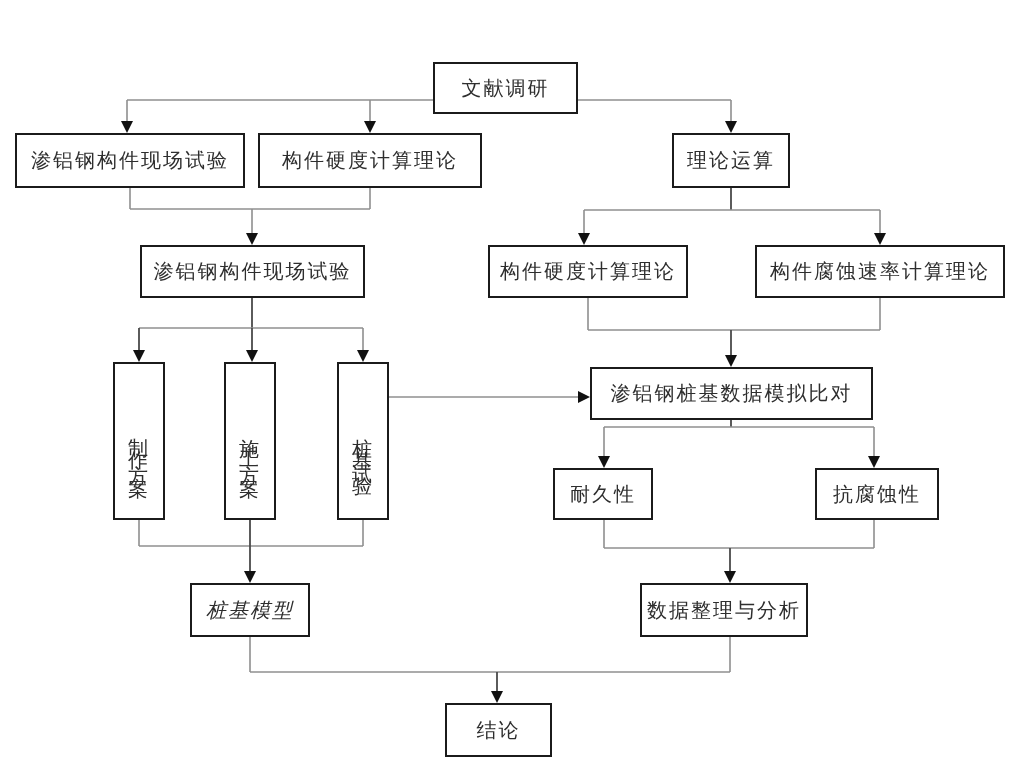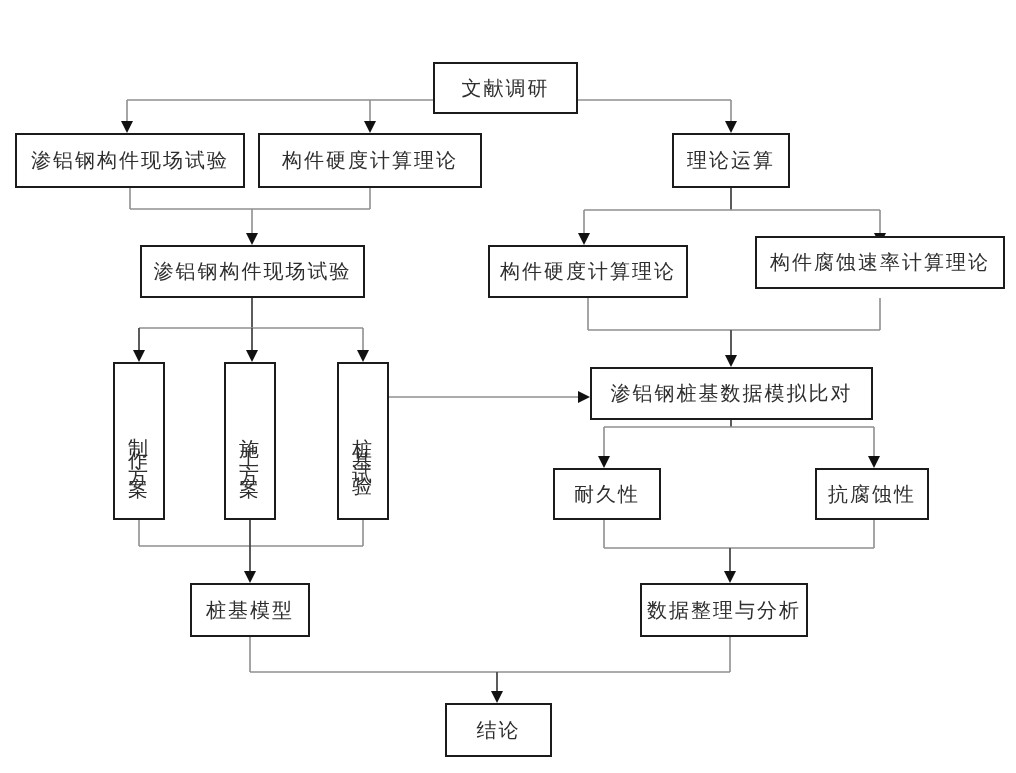--- a/index.html
+++ b/index.html
@@ -148,49 +148,49 @@
   </div>
 
   <div class="node" style="left:140px;top:245px;width:225px;height:53px;">
     <span>渗铝钢构件现场试验</span>
   </div>
 
   <div class="node" style="left:488px;top:245px;width:200px;height:53px;">
     <span>构件硬度计算理论</span>
   </div>
 
-  <div class="node" style="left:755px;top:236px;width:250px;height:53px;">
+  <div class="node" style="left:755px;top:245px;width:250px;height:53px;">
     <span>构件腐蚀速率计算理论</span>
   </div>
 
   <div class="node vertical" style="left:113px;top:362px;width:52px;height:158px;">
     <span>制作方案</span>
   </div>
 
   <div class="node vertical" style="left:224px;top:362px;width:52px;height:158px;">
     <span>施工方案</span>
   </div>
 
   <div class="node vertical" style="left:337px;top:362px;width:52px;height:158px;">
     <span>桩基试验</span>
   </div>
 
   <div class="node" style="left:590px;top:367px;width:283px;height:53px;">
     <span>渗铝钢桩基数据模拟比对</span>
   </div>
 
-  <div class="node" style="left:553px;top:468px;width:108px;height:52px;">
+  <div class="node" style="left:553px;top:468px;width:100px;height:52px;">
     <span>耐久性</span>
   </div>
 
-  <div class="node" style="left:815px;top:468px;width:114px;height:52px;">
+  <div class="node" style="left:815px;top:468px;width:124px;height:52px;">
     <span>抗腐蚀性</span>
   </div>
 
-  <div class="node" style="left:190px;top:583px;width:120px;height:54px;">
+  <div class="node" style="left:190px;top:583px;width:120px;height:54px;font-style:italic;">
     <span>桩基模型</span>
   </div>
 
   <div class="node" style="left:640px;top:583px;width:168px;height:54px;text-align:right;">
     <span>数据整理与分析</span>
   </div>
 
   <div class="node" style="left:445px;top:703px;width:107px;height:54px;">
     <span>结论</span>
   </div>

